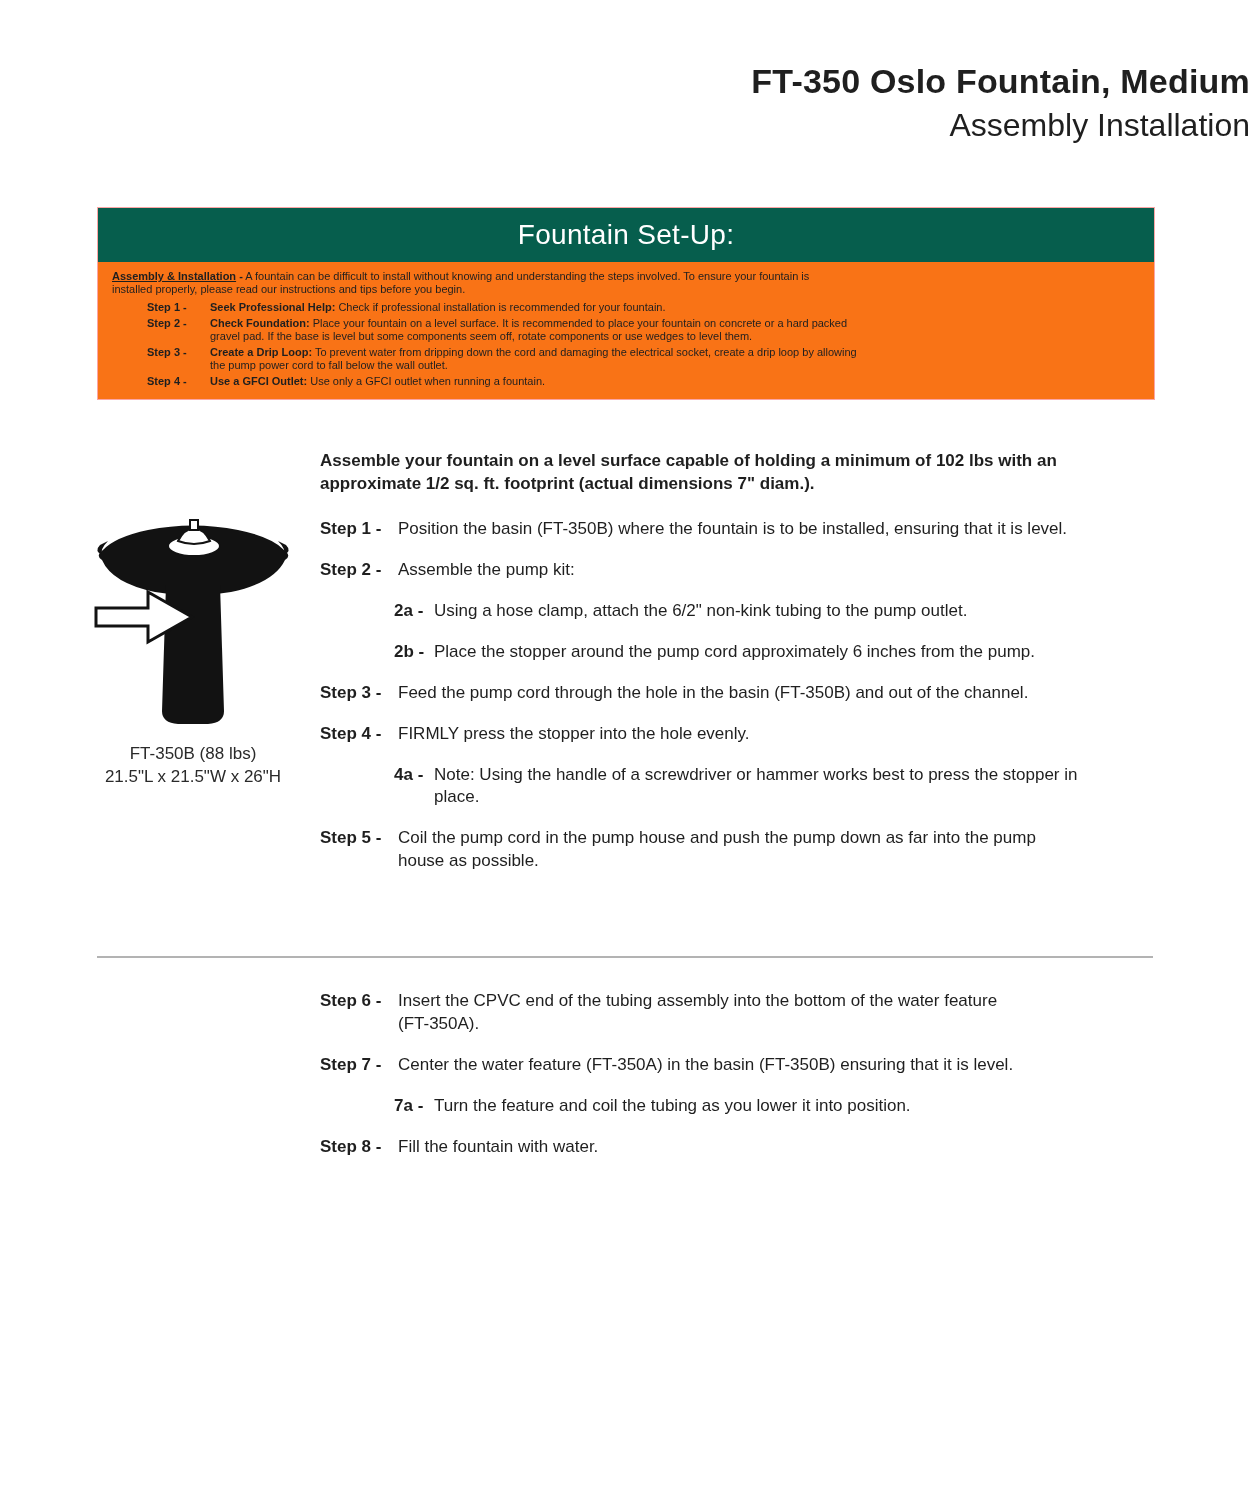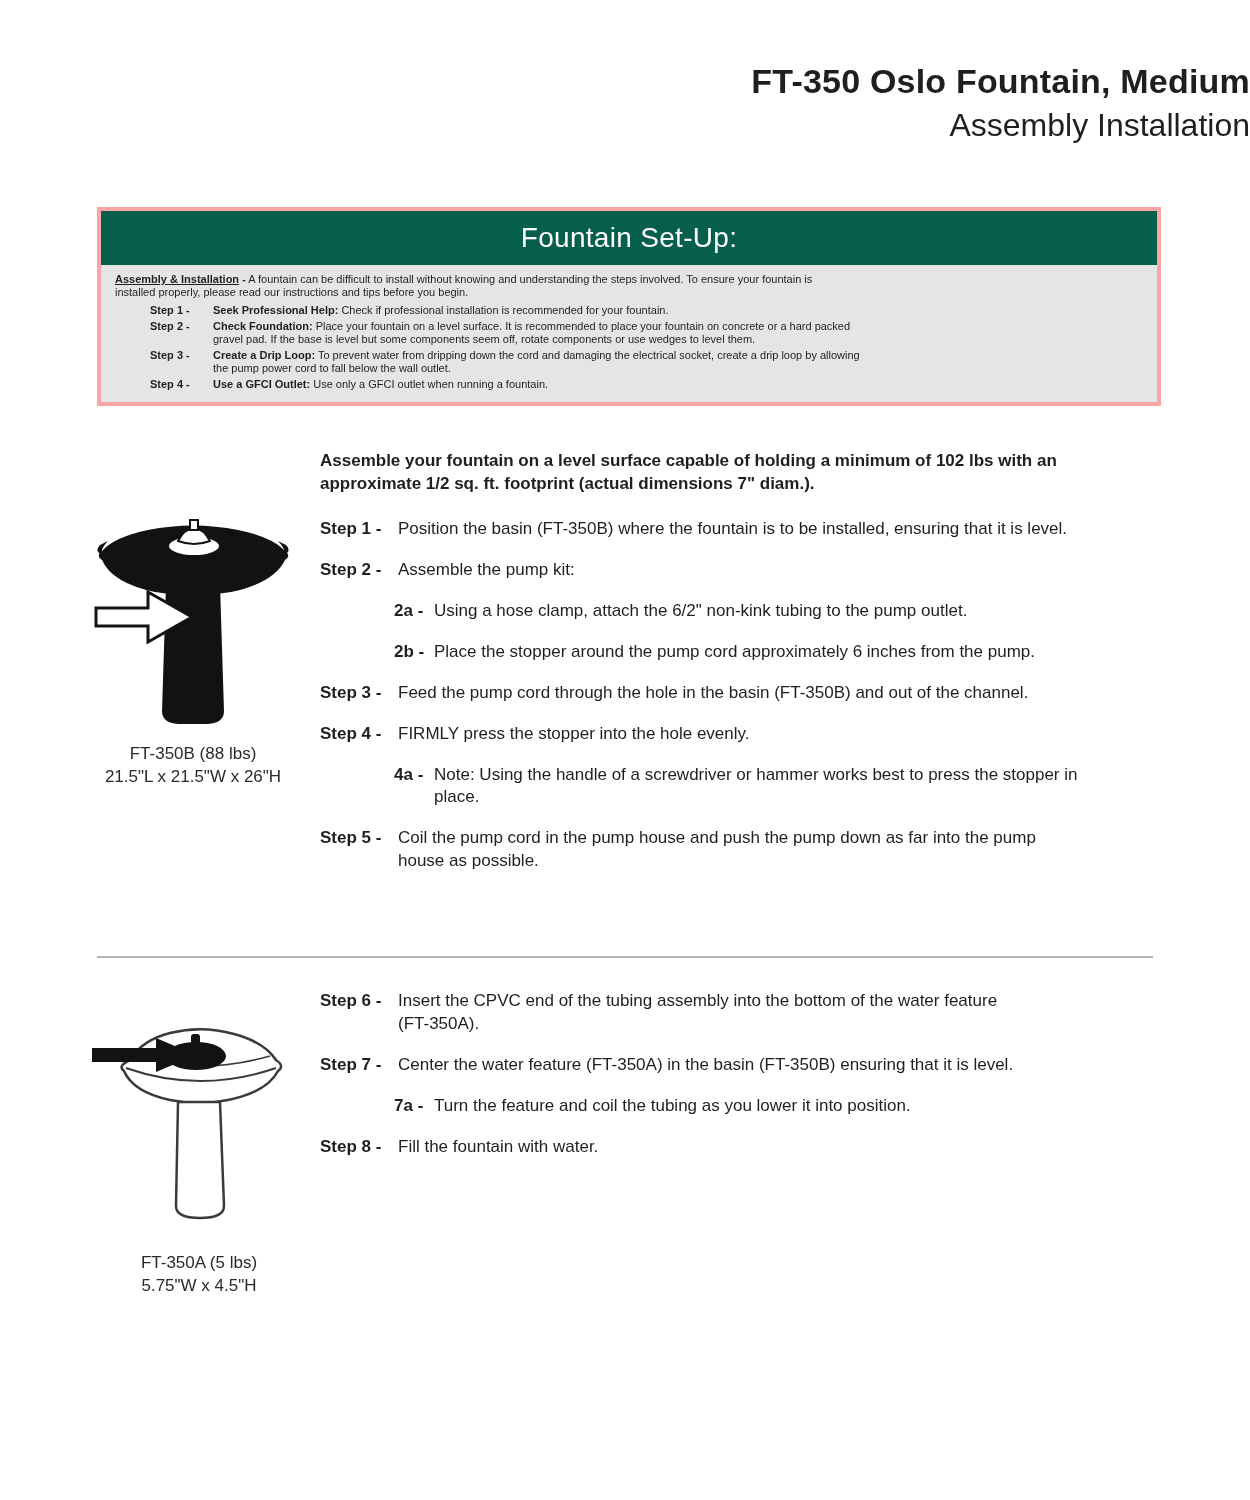--- a/index.html
+++ b/index.html
@@ -10,21 +10,21 @@
   .pre{white-space:pre-line;}
 
   
   .title-block{position:absolute;top:62px;left:0;width:100%;text-align:right;}
   .title-line1{font-size:34px;font-weight:bold;letter-spacing:.2px;}
   .title-line2{font-size:32px;font-weight:normal;margin-top:6px;}
 
   
   .setup-box{
     position:absolute;left:97px;top:207px;width:1056px;
-    border:4px solid #fca5a5;background:#e5e5e5;
+    border:1px solid #fca5a5;background:#f97316;
   }
   .setup-band{
     height:54px;background:#065e4d;color:#ffffff;
     display:flex;align-items:center;justify-content:center;
     font-size:28px;font-weight:normal;letter-spacing:.3px;
   }
   .setup-content{padding:8px 14px 8px 14px;font-size:11px;line-height:1.18;}
   .intro-p{margin:0 0 5px 0;}
   .u{text-decoration:underline;}
   .bstep{display:flex;padding-left:35px;margin:3px 0;}
@@ -147,41 +147,20 @@
     </div>
     <div class="mstep">
       <span class="mlabel">Step 5 -</span>
       <span class="mtext pre">Coil the pump cord in the pump house and push the pump down as far into the pump
 house as possible.</span>
     </div>
   </div>
 
   <div class="divider"></div>
 
-  <div class="figure fig-a">
-    <svg width="214" height="224" viewBox="0 0 214 224">
-
-      <path d="M38,42 Q50,22 78,15 Q110,7 142,16 Q172,24 184,42 Q193,48 186,53 Q175,74 136,82 Q108,88 78,82 Q41,74 32,53 Q25,48 38,42 Z" fill="#ffffff" stroke="#3a3a3a" stroke-width="2.5"></path>
-      <path d="M34,50 Q108,76 184,50" fill="none" stroke="#3a3a3a" stroke-width="2"></path>
-      <path d="M44,38 Q108,58 178,38" fill="none" stroke="#3a3a3a" stroke-width="1.5"></path>
-
-      <path d="M86,84 L128,84 L132,188 Q132,200 108,200 Q84,200 84,188 Z" fill="#ffffff" stroke="#3a3a3a" stroke-width="2.5"></path>
-
-      <ellipse cx="104" cy="38" rx="30" ry="14" fill="#121212"></ellipse>
-      <rect x="99" y="16" width="9" height="12" rx="3" fill="#121212"></rect>
-
-      <g>
-        <polygon points="0,30 64,30 64,20 104,37 64,54 64,44 0,44" fill="#121212"></polygon>
-      </g>
-    </svg>
-    <div class="fig-caption">
-      <div>FT-350A (5 lbs)</div>
-      <div>5.75"W x 4.5"H</div>
-    </div>
-  </div>
 
   <div class="col col2">
     <div class="mstep">
       <span class="mlabel">Step 6 -</span>
       <span class="mtext pre">Insert the CPVC end of the tubing assembly into the bottom of the water feature
 (FT-350A).</span>
     </div>
     <div class="mstep">
       <span class="mlabel">Step 7 -</span>
       <span class="mtext pre">Center the water feature (FT-350A) in the basin (FT-350B) ensuring that it is level.</span>

